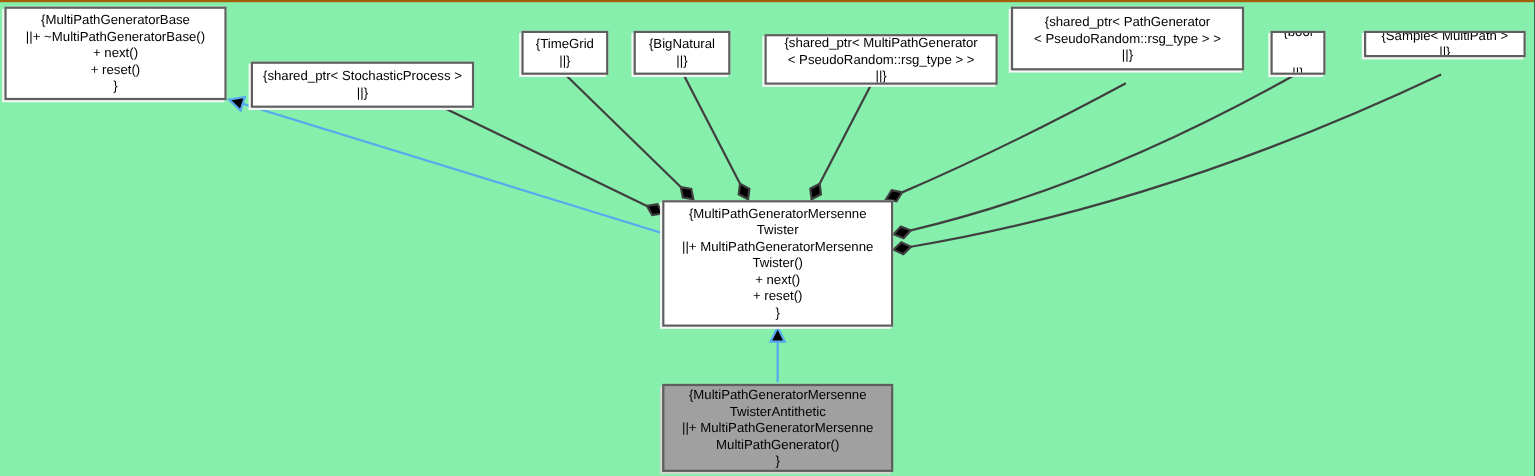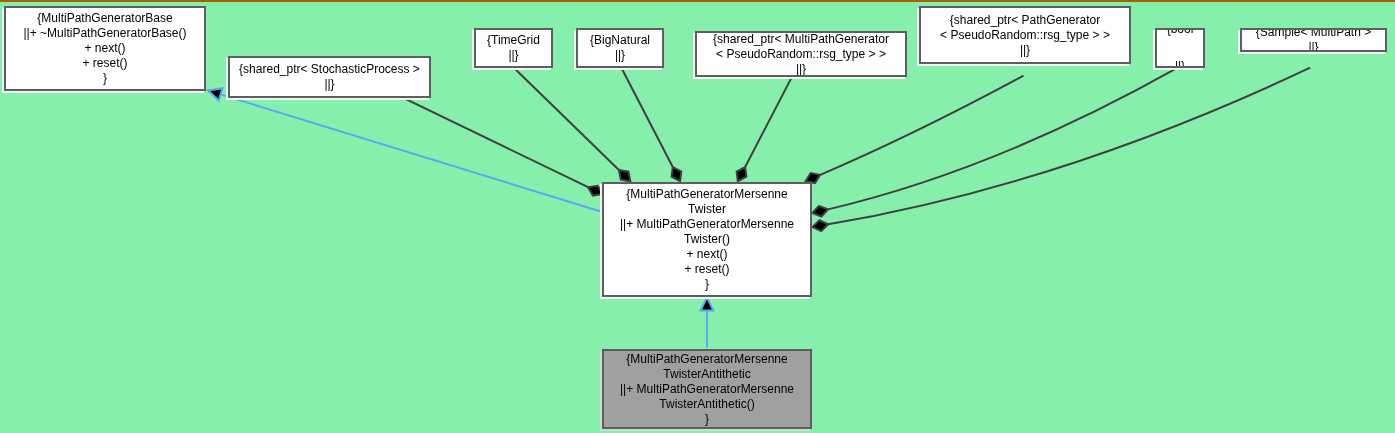--- a/index.html
+++ b/index.html
@@ -116,16 +116,16 @@
       <div class="ln left">||+ MultiPathGeneratorMersenne</div>
       <div class="ln left">Twister()</div>
       <div class="ln left">+ next()</div>
       <div class="ln left">+ reset()</div>
       <div class="ln center">}</div>
     </div>
     <div class="node highlight" style="left: 602px; top: 347px; width: 210px; height: 80px;">
       <div class="ln center">{MultiPathGeneratorMersenne</div>
       <div class="ln center">TwisterAntithetic</div>
       <div class="ln left">||+ MultiPathGeneratorMersenne</div>
-      <div class="ln left">TwisterAntithetic()</div>
+      <div class="ln left">MultiPathGenerator()</div>
       <div class="ln center">}</div>
     </div>
   </div>
 
 </body></html>

